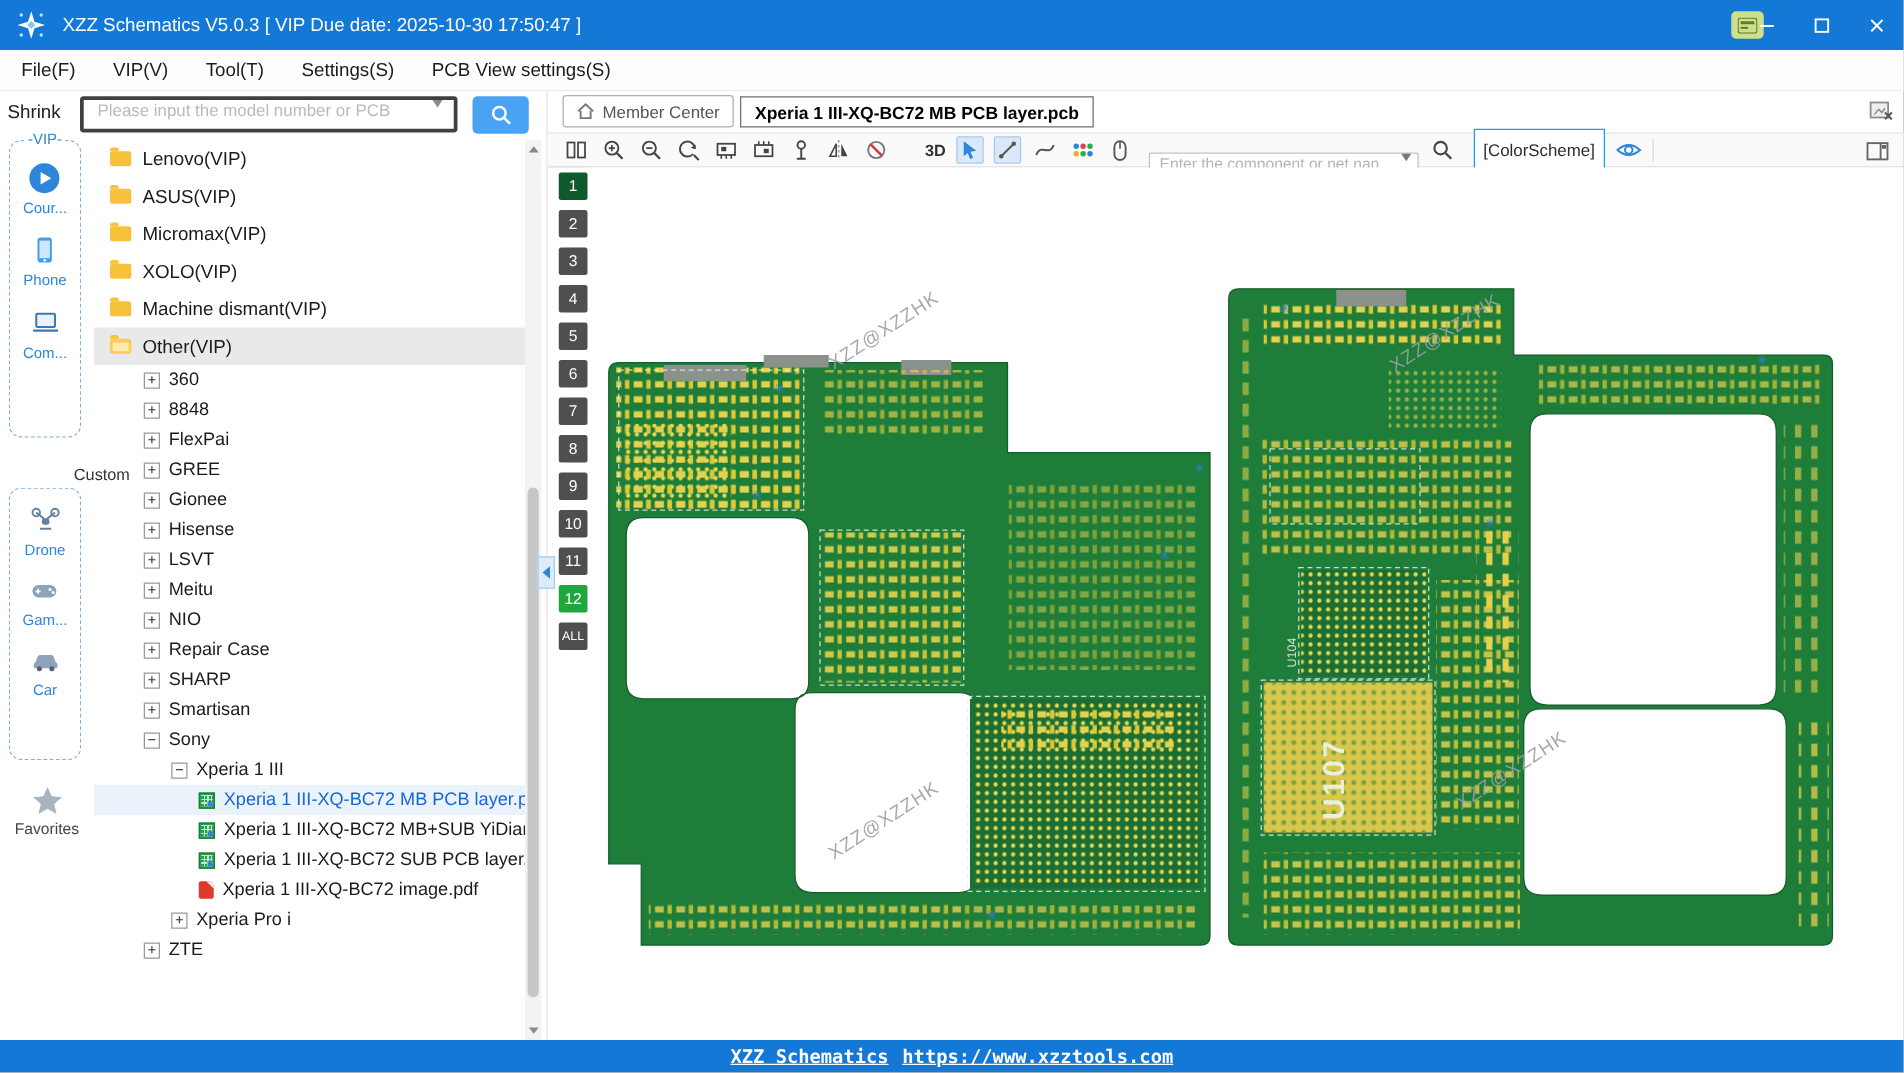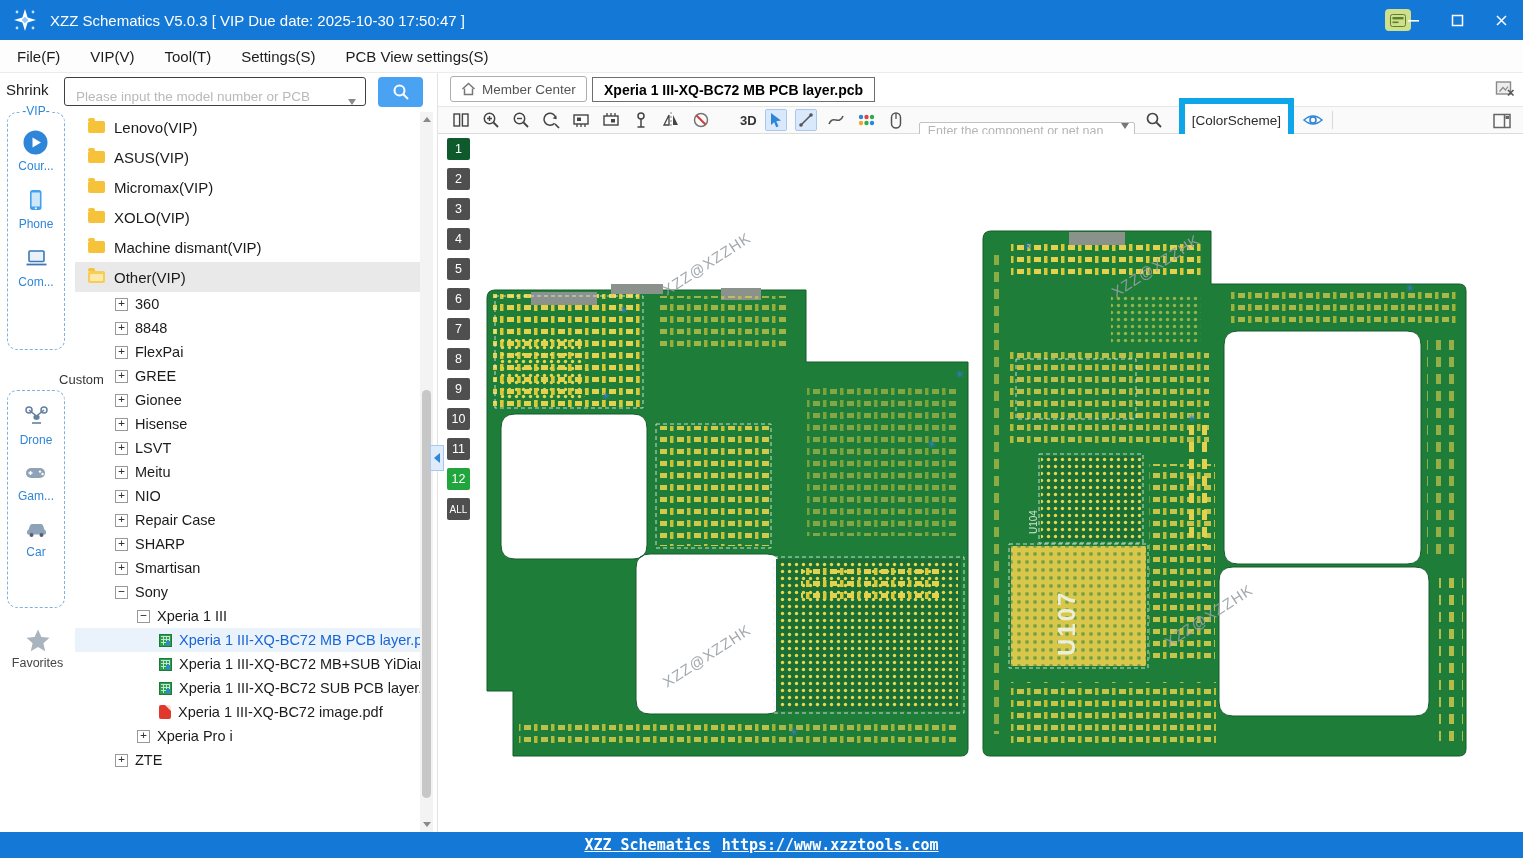--- a/index.html
+++ b/index.html
@@ -13,22 +13,22 @@
   .wbtn{position:absolute;top:0;height:40px;width:44px;display:flex;align-items:center;justify-content:center;}
   .vipbadge{position:absolute;right:112px;top:9px;width:26px;height:22px;border-radius:4px;background:#cfe08d;
             display:flex;align-items:center;justify-content:center;}
   
   .menubar{position:absolute;left:0;top:40px;width:100%;height:33px;background:#fdfdfd;
            border-bottom:1px solid #ececec;display:flex;align-items:center;gap:30px;
            padding-left:17px;font-size:15px;color:#1c1c1c;box-sizing:border-box;}
   .menubar span{cursor:default;}
   
   .shrink{position:absolute;left:6px;top:81px;font-size:15px;color:#202020;}
-  .combo{position:absolute;left:64px;top:77px;width:302px;height:29px;border:1px solid #404040;
-         border-radius:3px;box-sizing:border-box;display:flex;align-items:flex-end;background:#fff;}
+  .combo{position:absolute;left:64px;top:77px;width:302px;height:29px;border:3px solid #404040;
+         border-radius:3px;box-sizing:border-box;display:flex;align-items:flex-start;background:#fff;}
   .combo input{border:none;outline:none;flex:1;margin-left:9px;font-size:13.5px;color:#333;
                font-family:"Liberation Sans",sans-serif;background:transparent;}
   .combo input::placeholder{color:#b9b9b9;}
   .caret{width:0;height:0;border-left:4.5px solid transparent;border-right:4.5px solid transparent;
          border-top:6px solid #8a8a8a;margin:0 9px 0 4px;flex:none;}
   .searchbtn{position:absolute;left:378px;top:77px;width:45px;height:30px;background:#49a2f2;
              border-radius:4px;display:flex;align-items:center;justify-content:center;cursor:pointer;}
   .vdiv{position:absolute;left:437px;top:73px;width:1px;bottom:26px;background:#e3e3e3;}
   
   .rail{position:absolute;left:0;top:110px;width:75px;bottom:26px;}
@@ -96,21 +96,21 @@
            gap:8px;padding-left:12px;box-sizing:border-box;}
   .tbi{width:22px;height:22px;display:flex;align-items:center;justify-content:center;flex:none;cursor:pointer;}
   .tbi.active{background:#d9e9fb;border:1px solid #a9c9ec;box-sizing:border-box;border-radius:2px;}
   .tb3d{font-size:13px;font-weight:bold;color:#333;cursor:pointer;flex:none;margin-left:20px;}
   .netsearch{width:216px;height:21px;border:1px solid #c2c2c2;border-radius:2px;display:flex;
              align-items:flex-start;box-sizing:border-box;background:#fff;margin-left:4px;flex:none;margin-top:24px;}
   .netsearch input{border:none;outline:none;flex:1;margin-left:6px;font-size:12.5px;color:#333;
                    font-family:"Liberation Sans",sans-serif;background:transparent;min-width:0;}
   .netsearch input::placeholder{color:#b5b5b5;}
   .netsearch .caret{margin:0 5px 0 2px;border-top-color:#777;}
-  .colorscheme{height:22px;border:6px solid #0ea5e9;display:flex;align-items:center;padding:16px 7px;
+  .colorscheme{height:22px;border:1px solid #0ea5e9;display:flex;align-items:center;padding:16px 7px;
                font-size:13.5px;color:#2b2b2b;background:#fff;box-sizing:border-box;margin-left:6px;
                cursor:pointer;flex:none;}
   .tsep{width:1px;height:18px;background:#d8d8d8;flex:none;}
   .panelic{position:absolute;right:10px;top:3px;cursor:pointer;}
   
   .layerbar{position:absolute;left:447px;top:138px;display:flex;flex-direction:column;gap:8px;}
   .lbtn{width:23px;height:22px;border-radius:2px;background:#4f4f4f;color:#fff;font-size:12.5px;
         display:flex;align-items:center;justify-content:center;cursor:pointer;}
   .lbtn.first{background:#0e5a2c;}
   .lbtn.sel{background:#21a63e;}

